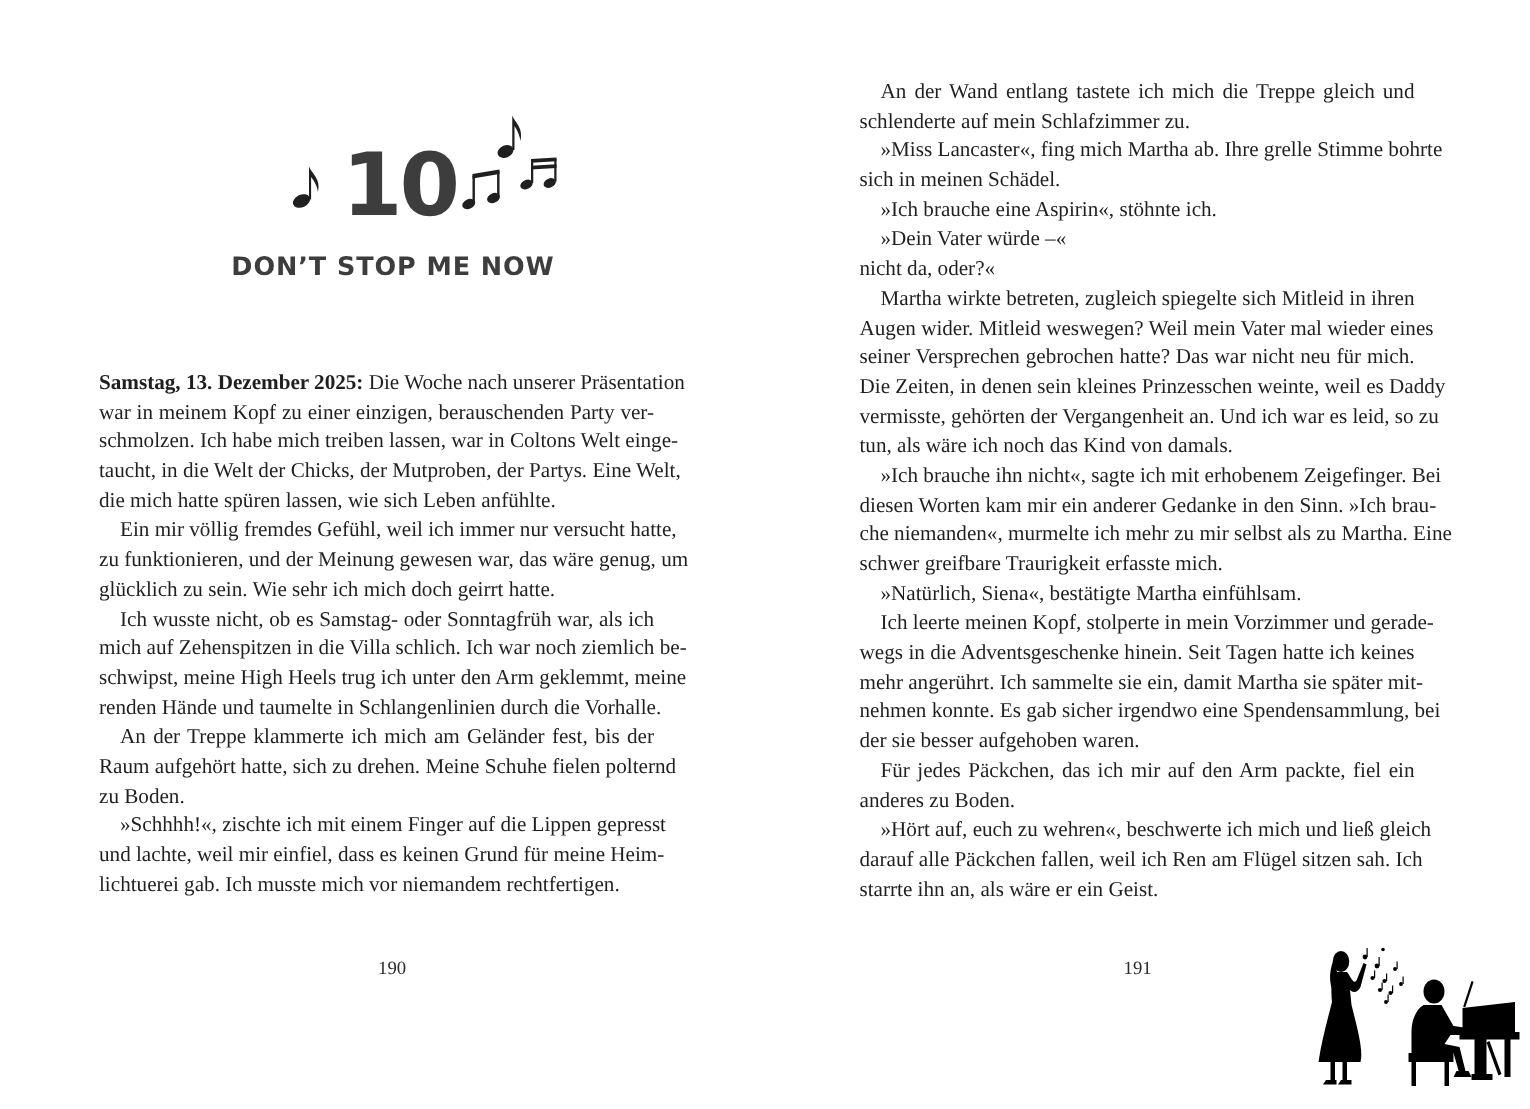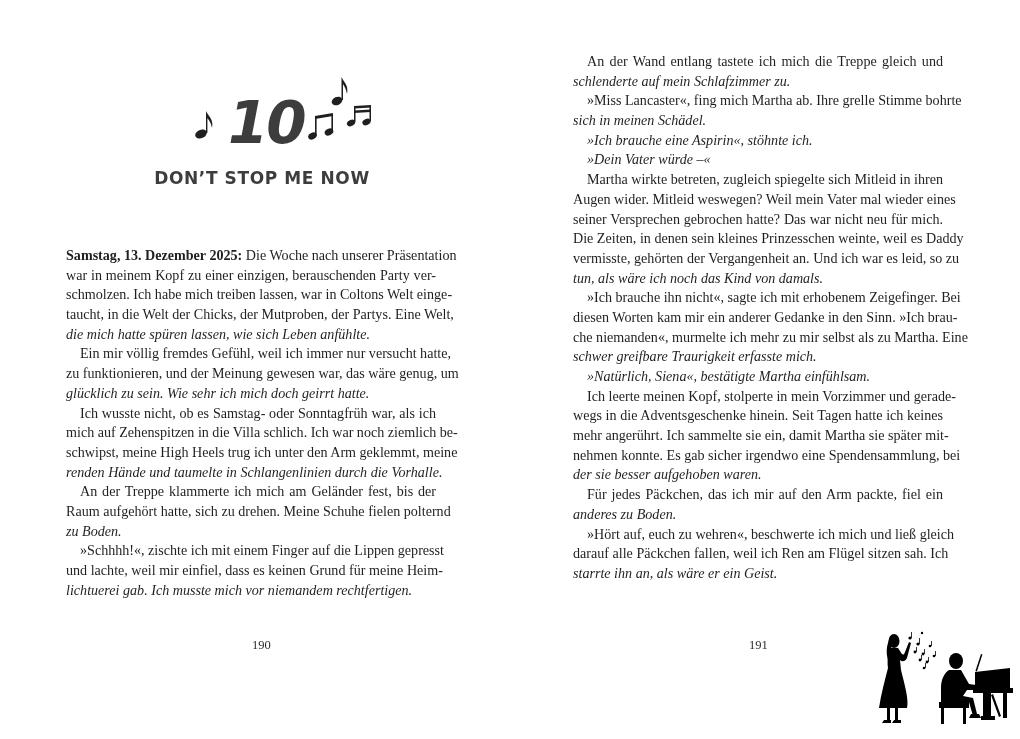--- a/index.html
+++ b/index.html
@@ -33,21 +33,20 @@
     .chapter-number {
       position: absolute;
       left: 78px;
       top: 22px;
       font-family: "DejaVu Sans", "Liberation Sans", sans-serif;
       font-weight: bold;
       font-size: 58px;
       line-height: 62px;
       color: #3d3d3d;
       letter-spacing: -2px;
-      font-style: italic;
     }
     .chapter-title {
       position: absolute;
       left: 0;
       top: 98px;
       width: 224px;
       text-align: center;
       font-family: "DejaVu Sans", "Liberation Sans", sans-serif;
       font-weight: bold;
       font-size: 17px;
@@ -68,21 +67,21 @@
     .right-text { left: 63px; top: 52px; }
     .text-block b { font-weight: bold; }
 
     .line {
       display: block;
       text-align: justify;
       text-align-last: justify;
       white-space: nowrap;
       height: 19.7px;
     }
-    .line.last { text-align-last: left; font-style: italic; }
+    .line.last { text-align-last: left; }
     .line.indent { padding-left: 14px; }
 
     .page-number {
       position: absolute;
       top: 638px;
       font-size: 12.5px;
       color: #2a2a2a;
       text-align: right;
     }
     .left-num { left: 252px; }
@@ -157,20 +156,21 @@
 </div>
 
 <div class="page page-right">
   <div class="text-block right-text">
     <span class="line indent">An der Wand entlang tastete ich mich die Treppe gleich und</span>
     <span class="line last">schlenderte auf mein Schlafzimmer zu.</span>
     <span class="line indent">»Miss Lancaster«, fing mich Martha ab. Ihre grelle Stimme bohrte</span>
     <span class="line last">sich in meinen Schädel.</span>
     <span class="line indent last">»Ich brauche eine Aspirin«, stöhnte ich.</span>
     <span class="line indent last">»Dein Vater würde –«</span>
+    <span class="line last">nicht da, oder?«</span>
     <span class="line indent">Martha wirkte betreten, zugleich spiegelte sich Mitleid in ihren</span>
     <span class="line">Augen wider. Mitleid weswegen? Weil mein Vater mal wieder eines</span>
     <span class="line">seiner Versprechen gebrochen hatte? Das war nicht neu für mich.</span>
     <span class="line">Die Zeiten, in denen sein kleines Prinzesschen weinte, weil es Daddy</span>
     <span class="line">vermisste, gehörten der Vergangenheit an. Und ich war es leid, so zu</span>
     <span class="line last">tun, als wäre ich noch das Kind von damals.</span>
     <span class="line indent">»Ich brauche ihn nicht«, sagte ich mit erhobenem Zeigefinger. Bei</span>
     <span class="line">diesen Worten kam mir ein anderer Gedanke in den Sinn. »Ich brau-</span>
     <span class="line">che niemanden«, murmelte ich mehr zu mir selbst als zu Martha. Eine</span>
     <span class="line last">schwer greifbare Traurigkeit erfasste mich.</span>

